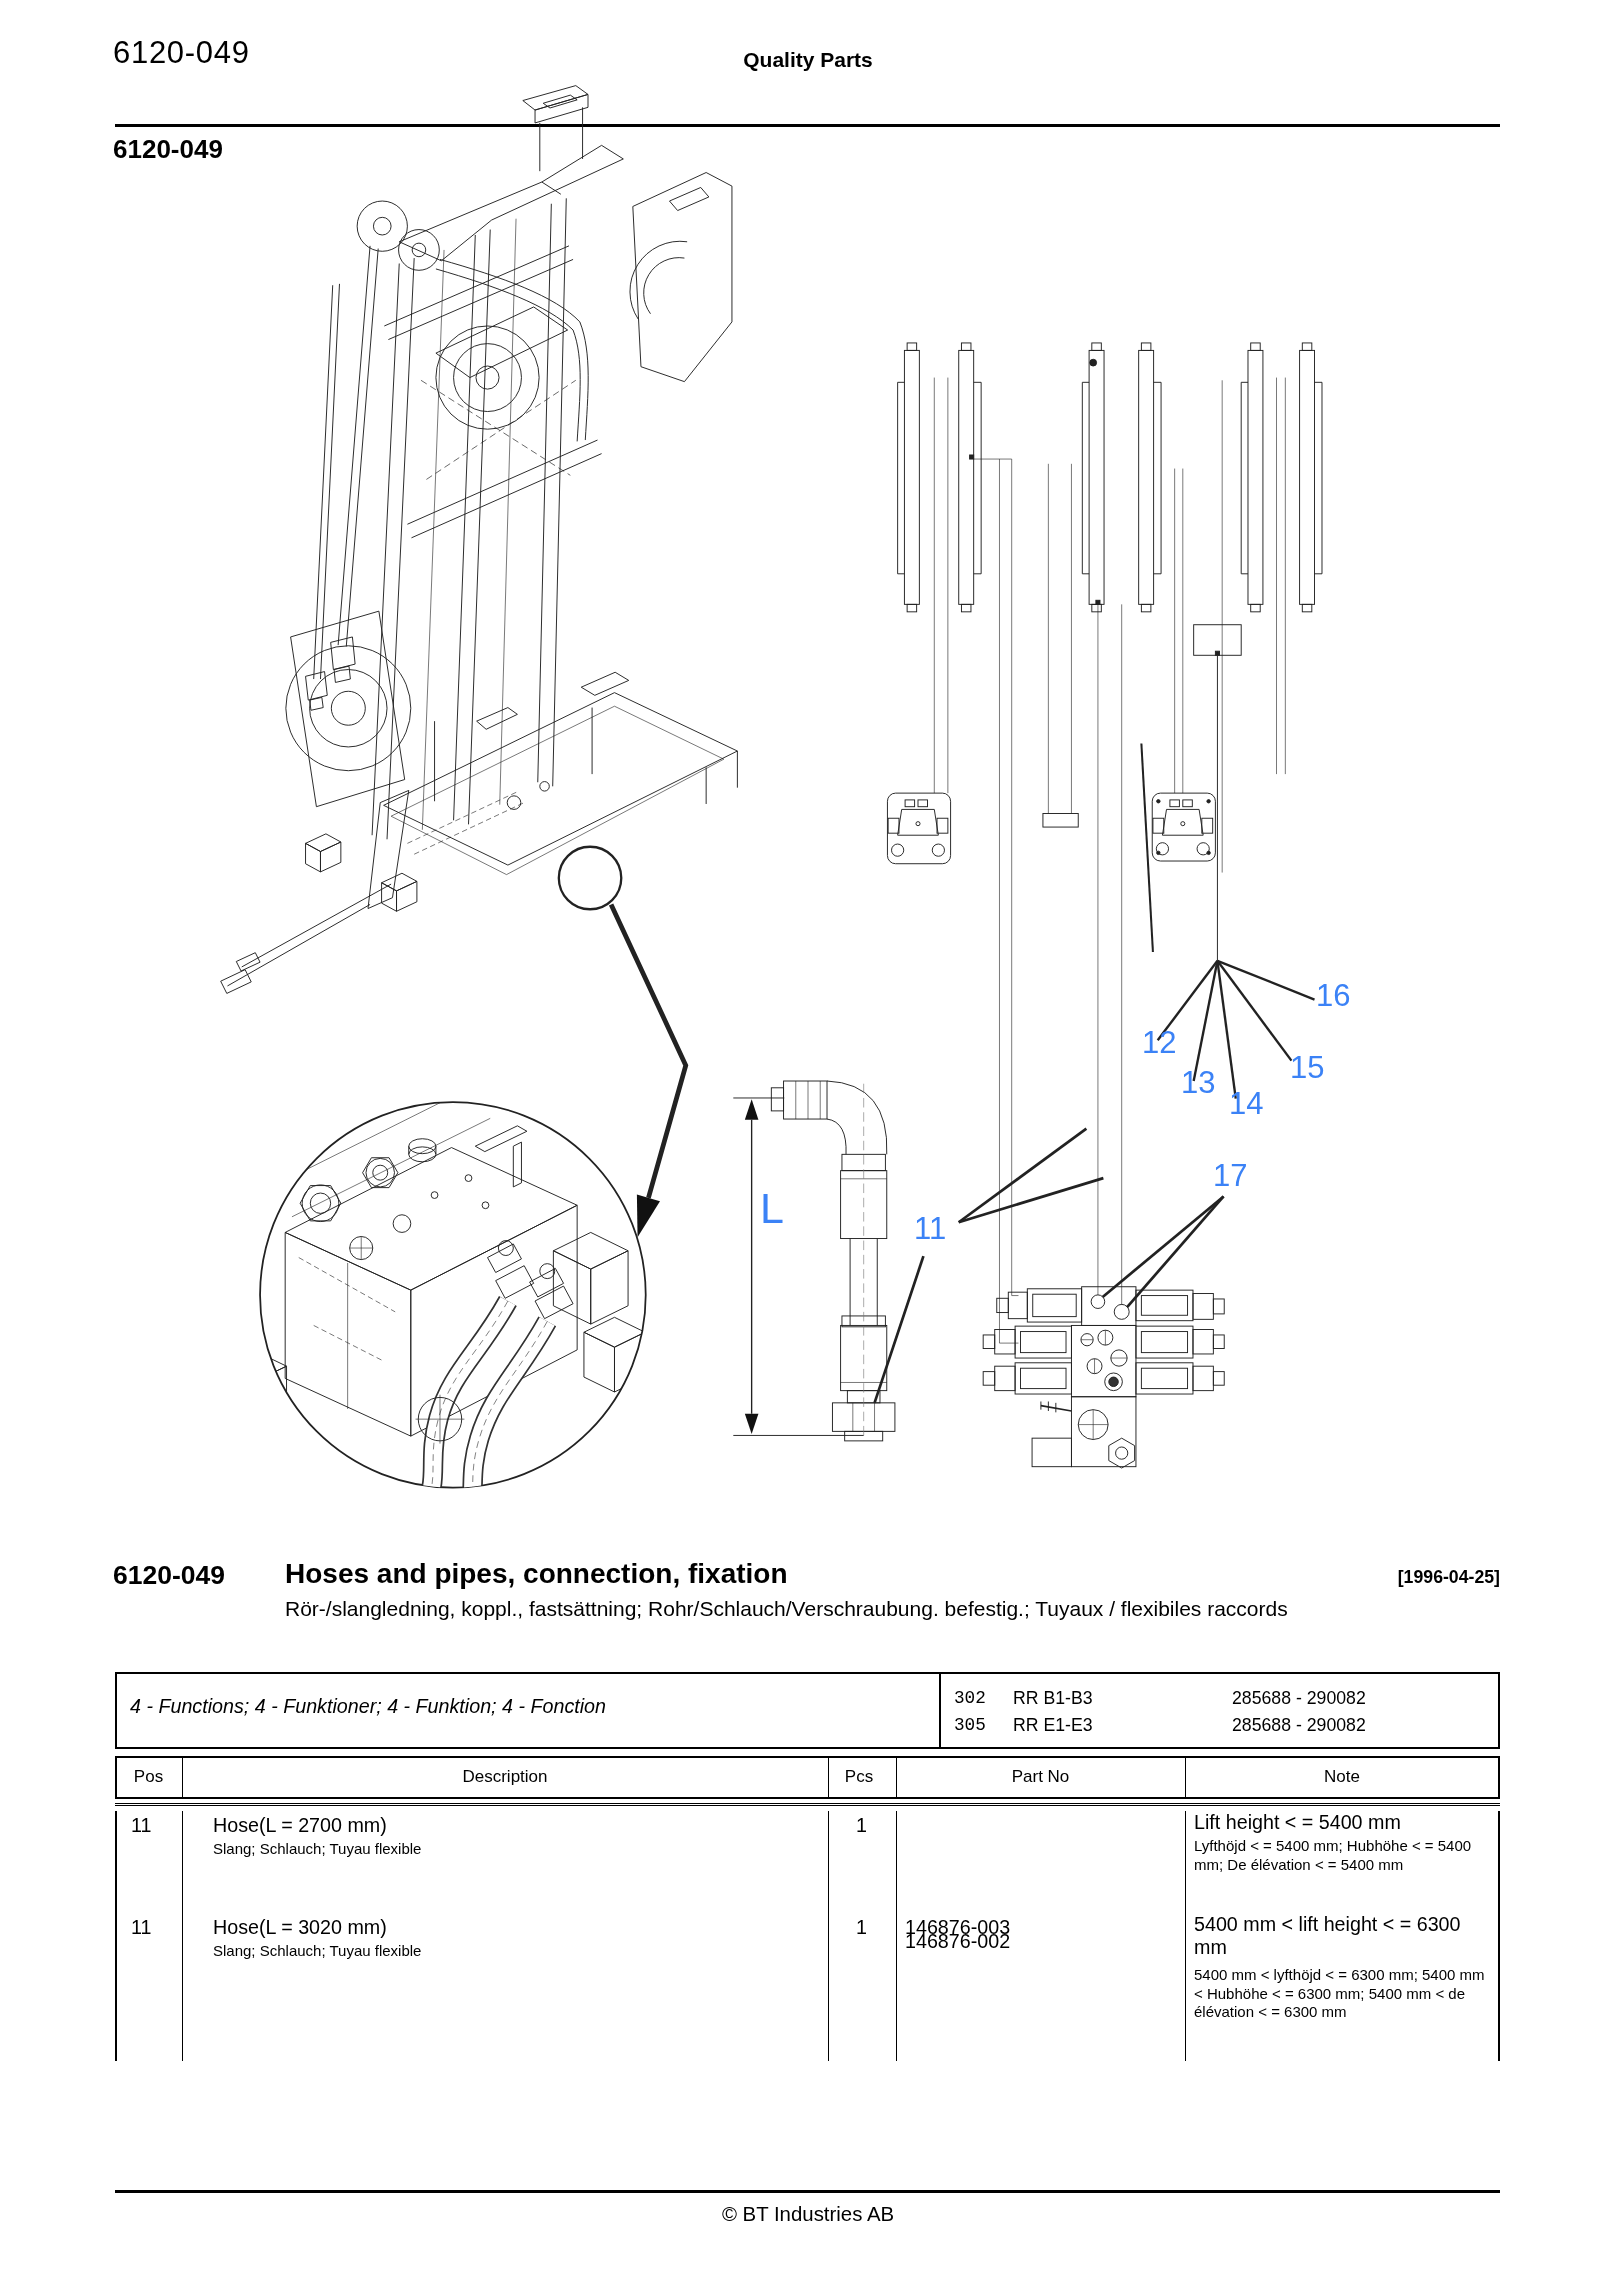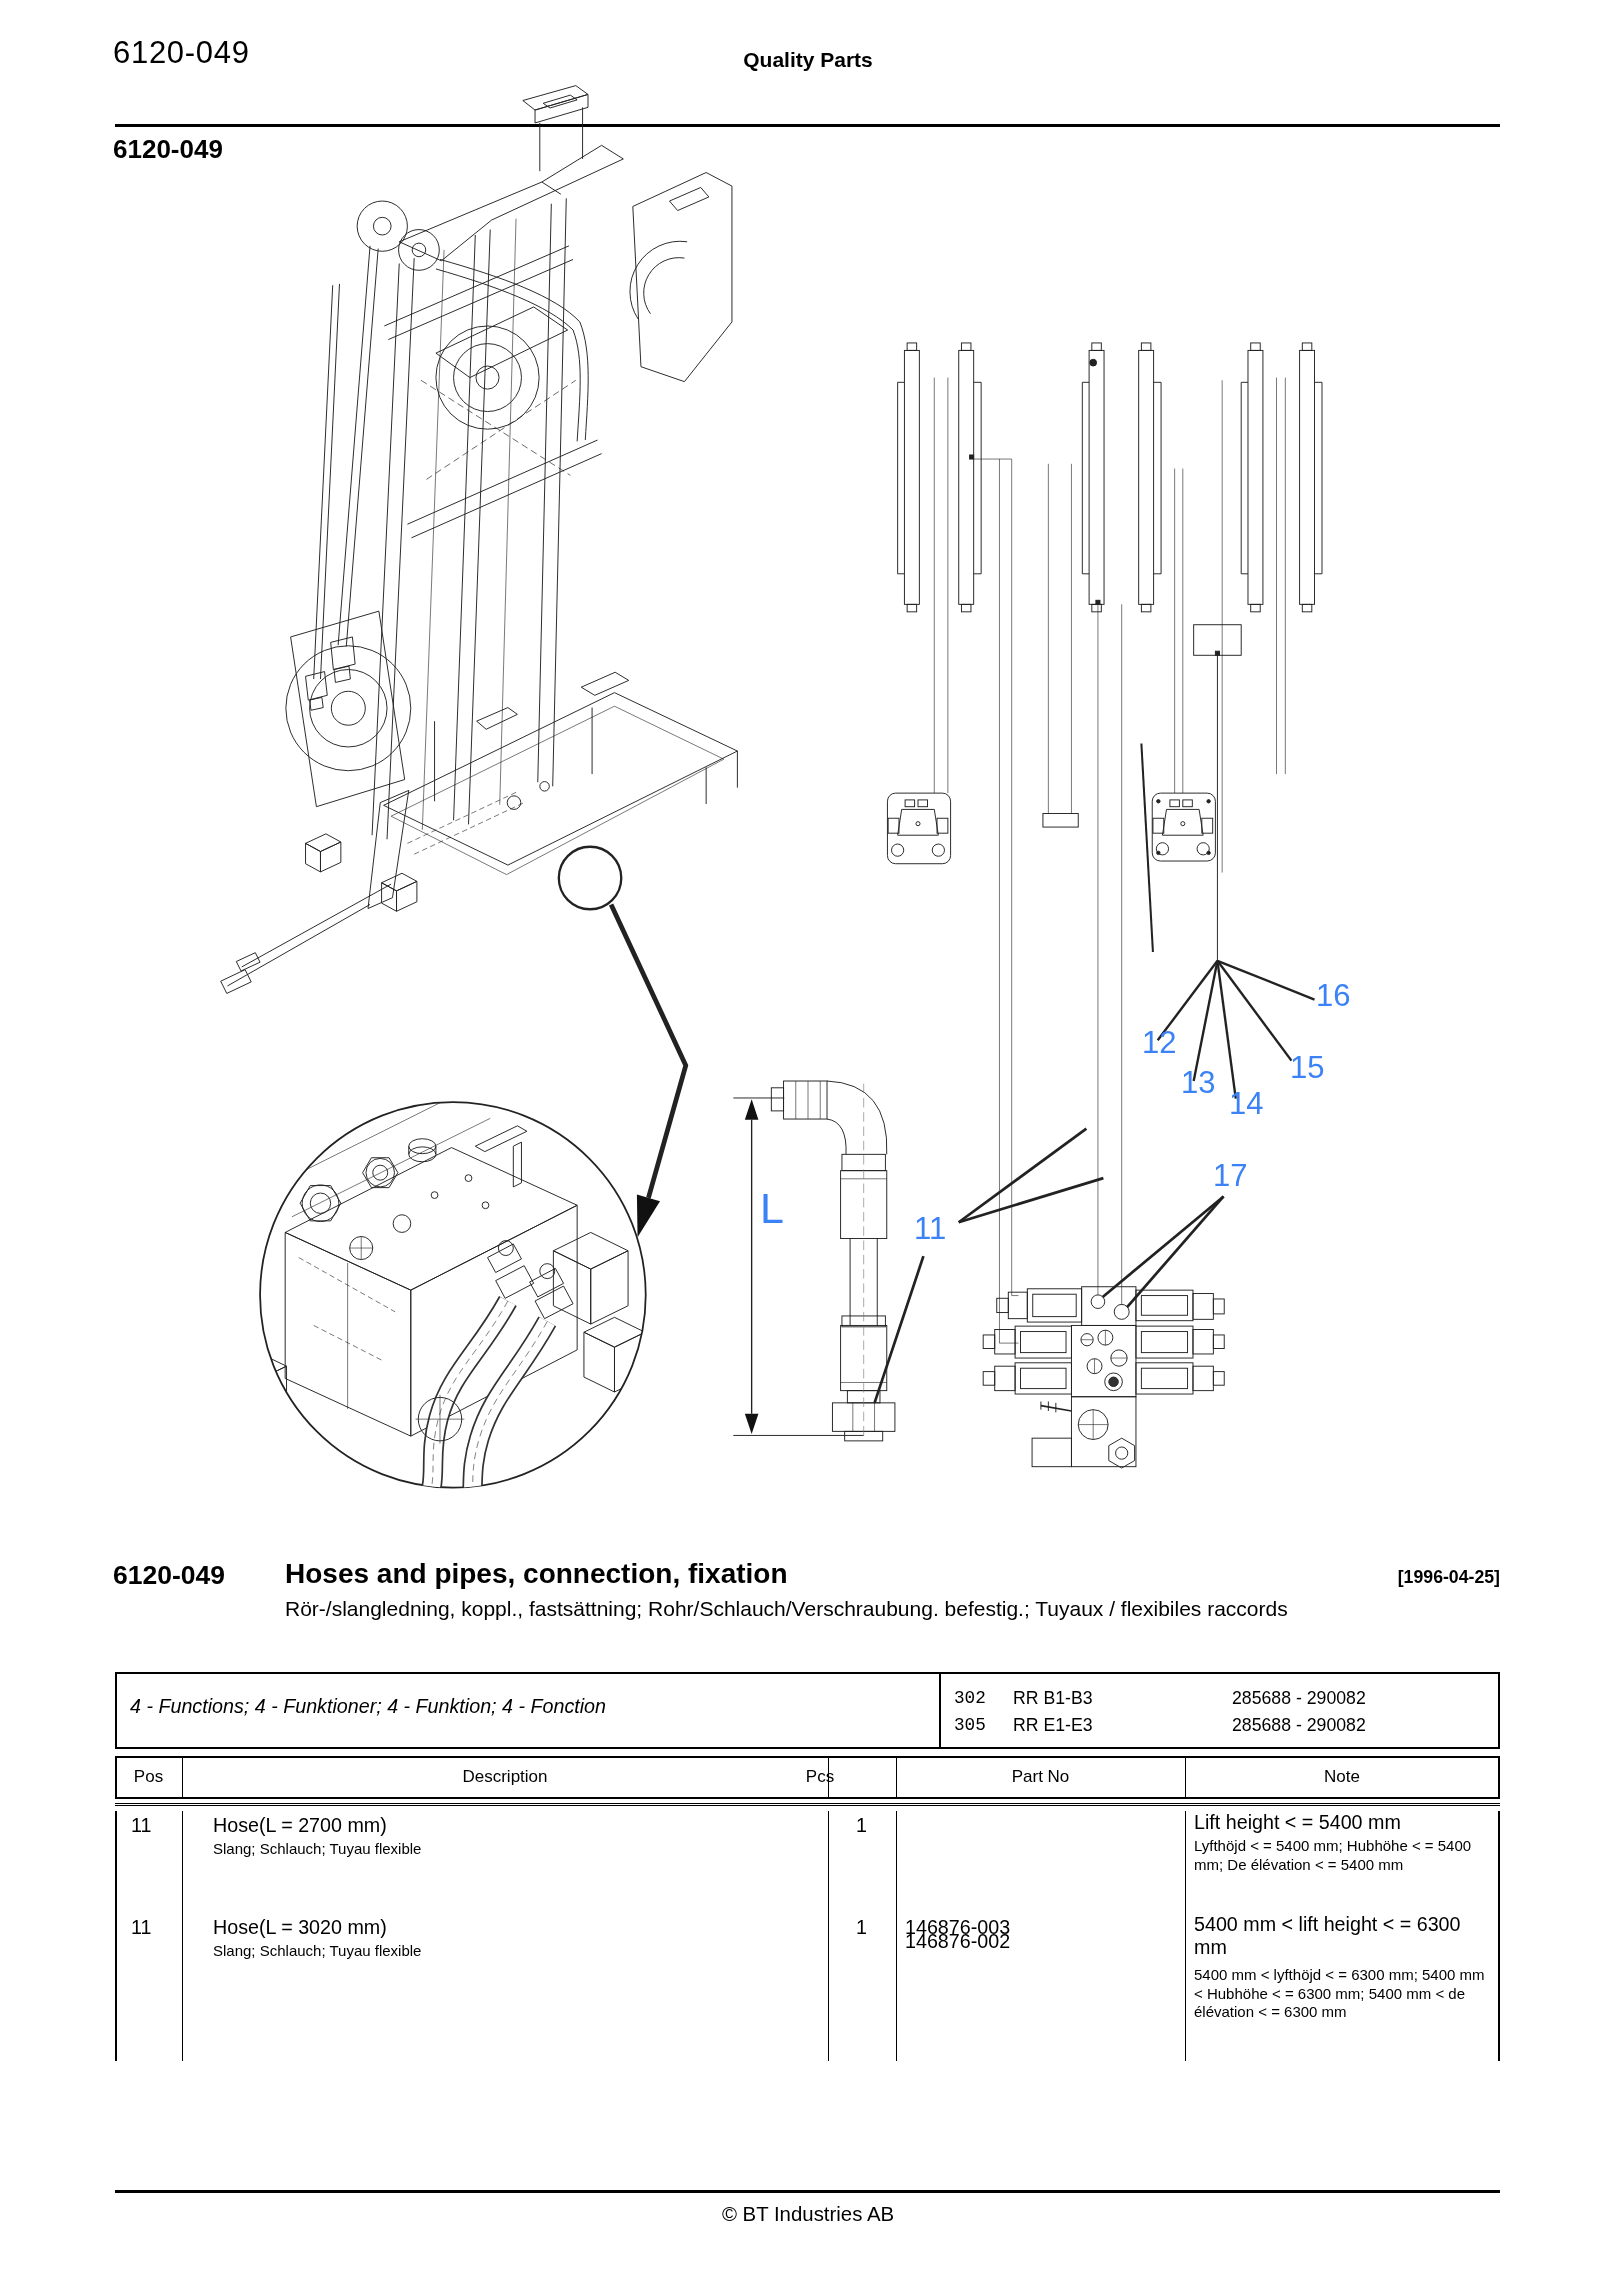--- a/index.html
+++ b/index.html
@@ -31,21 +31,21 @@
   .ser{font-size:17.7px;}
   .ser-code{left:954px;width:54px;font-family:Liberation Mono, monospace;}
   .ser-var{left:1013px;width:204px;}
   .ser-range{left:1232px;width:217px;}
   .ser-r1{top:1688px;}
   .ser-r2{top:1715px;}
   .ch-box{left:115px;top:1756px;width:1385px;height:43px;}
   .ch{top:1767px;font-size:17px;text-align:center;}
   .ch-pos{left:115px;width:67px;text-align:center;}
   .ch-desc{left:182px;width:646px;}
-  .ch-pcs{left:789px;width:62px;}
+  .ch-pcs{left:828px;width:62px;}
   .ch-part{left:896px;width:289px;}
   .ch-note{left:1185px;width:314px;}
   .vd{width:1.4px;background:#000;top:1756px;height:43px;}
   .double-rule{left:115px;top:1803px;width:1385px;height:3.4px;border-top:1.4px solid #000;border-bottom:1.4px solid #000;box-sizing:border-box;}
   .bv{width:1.4px;background:#000;top:1811px;height:250px;}
   .bv-outer{width:2px;}
   .cell-main{font-size:19.7px;}
   .cell-sub{font-size:15px;line-height:1.24;}
   .note-w{width:293px;}
   

